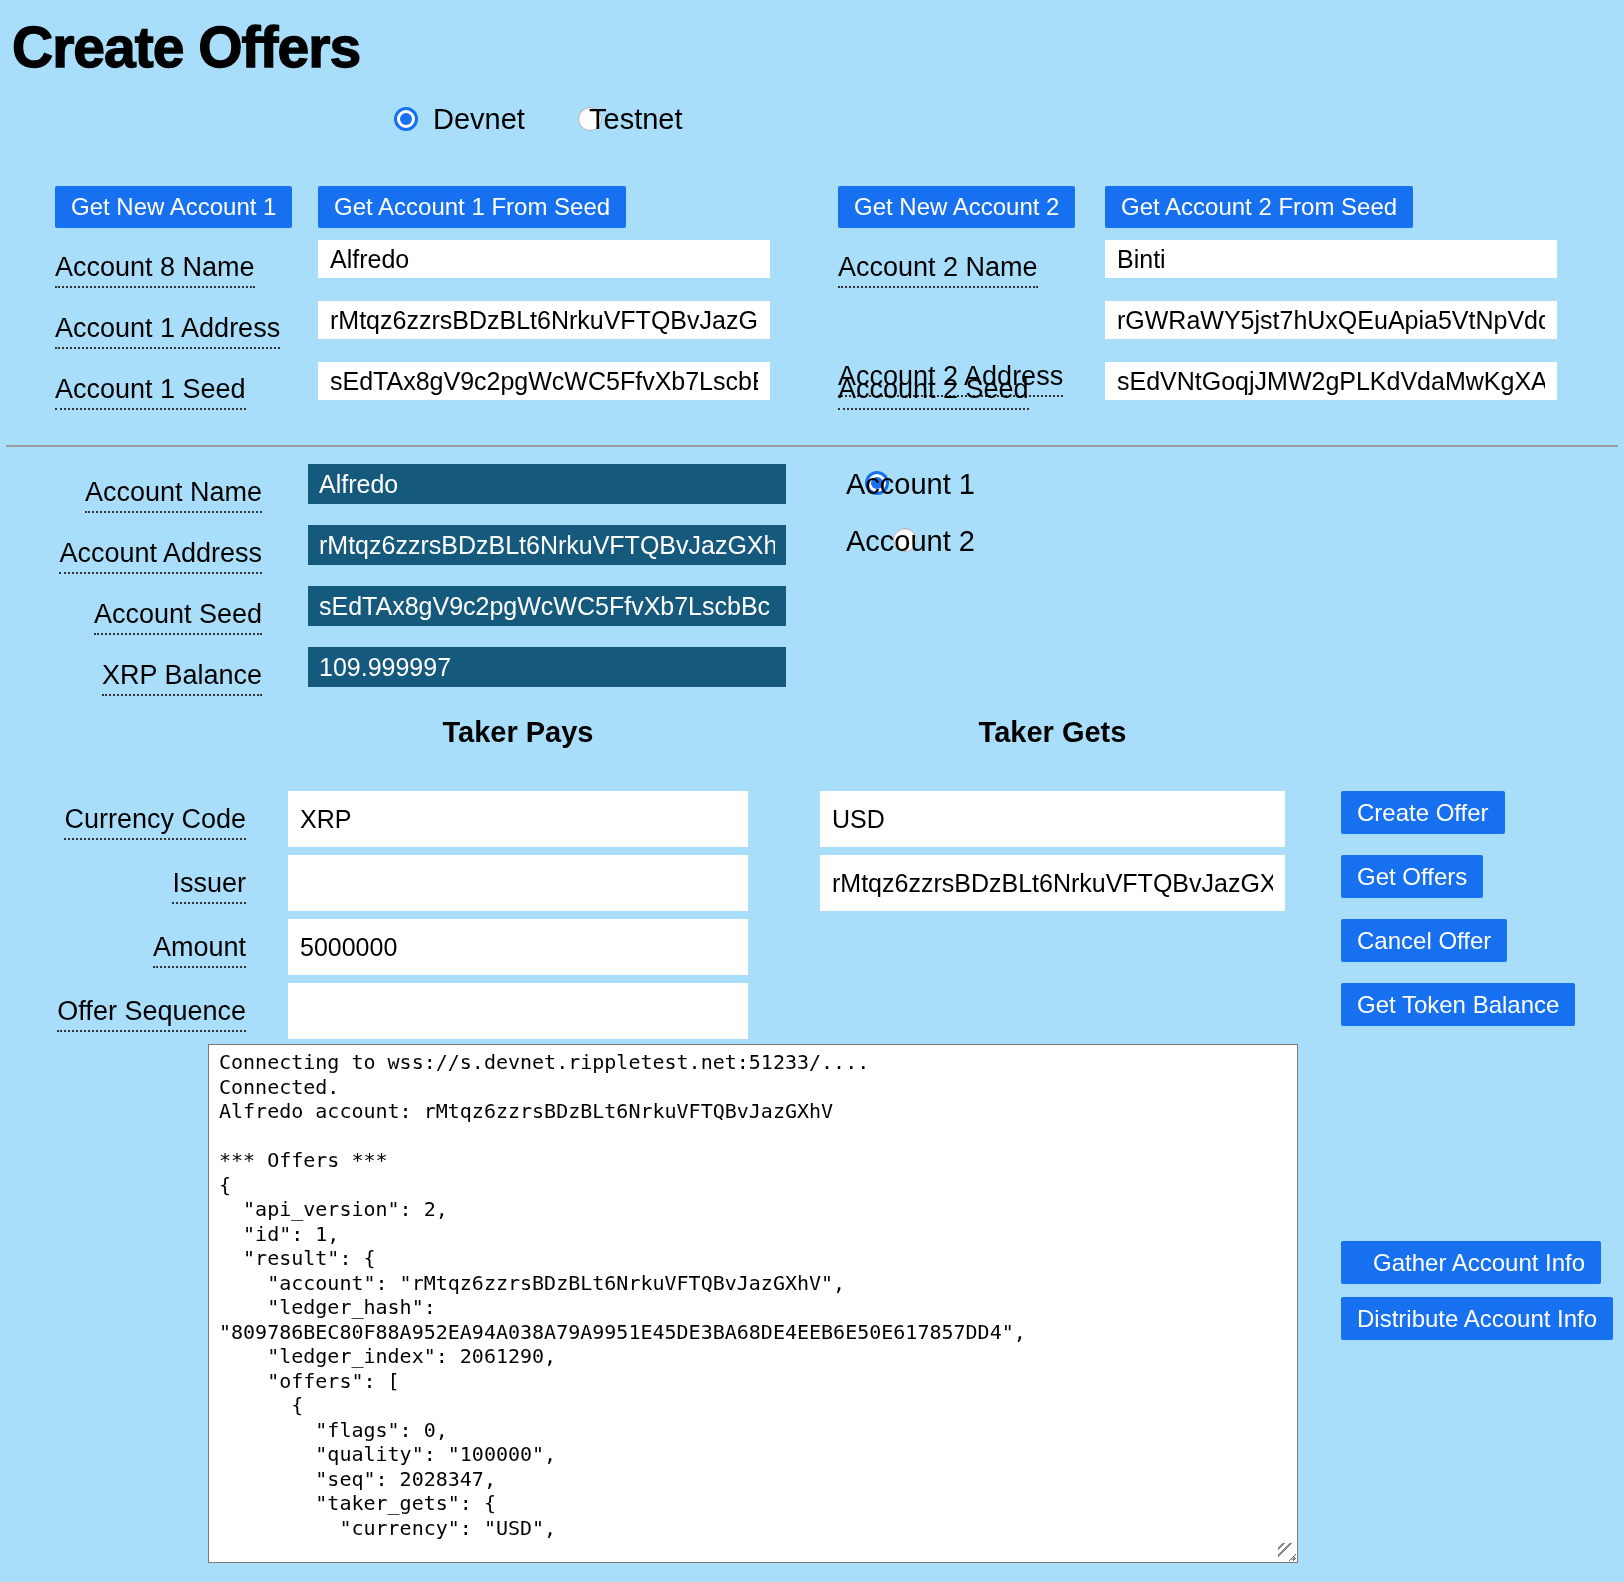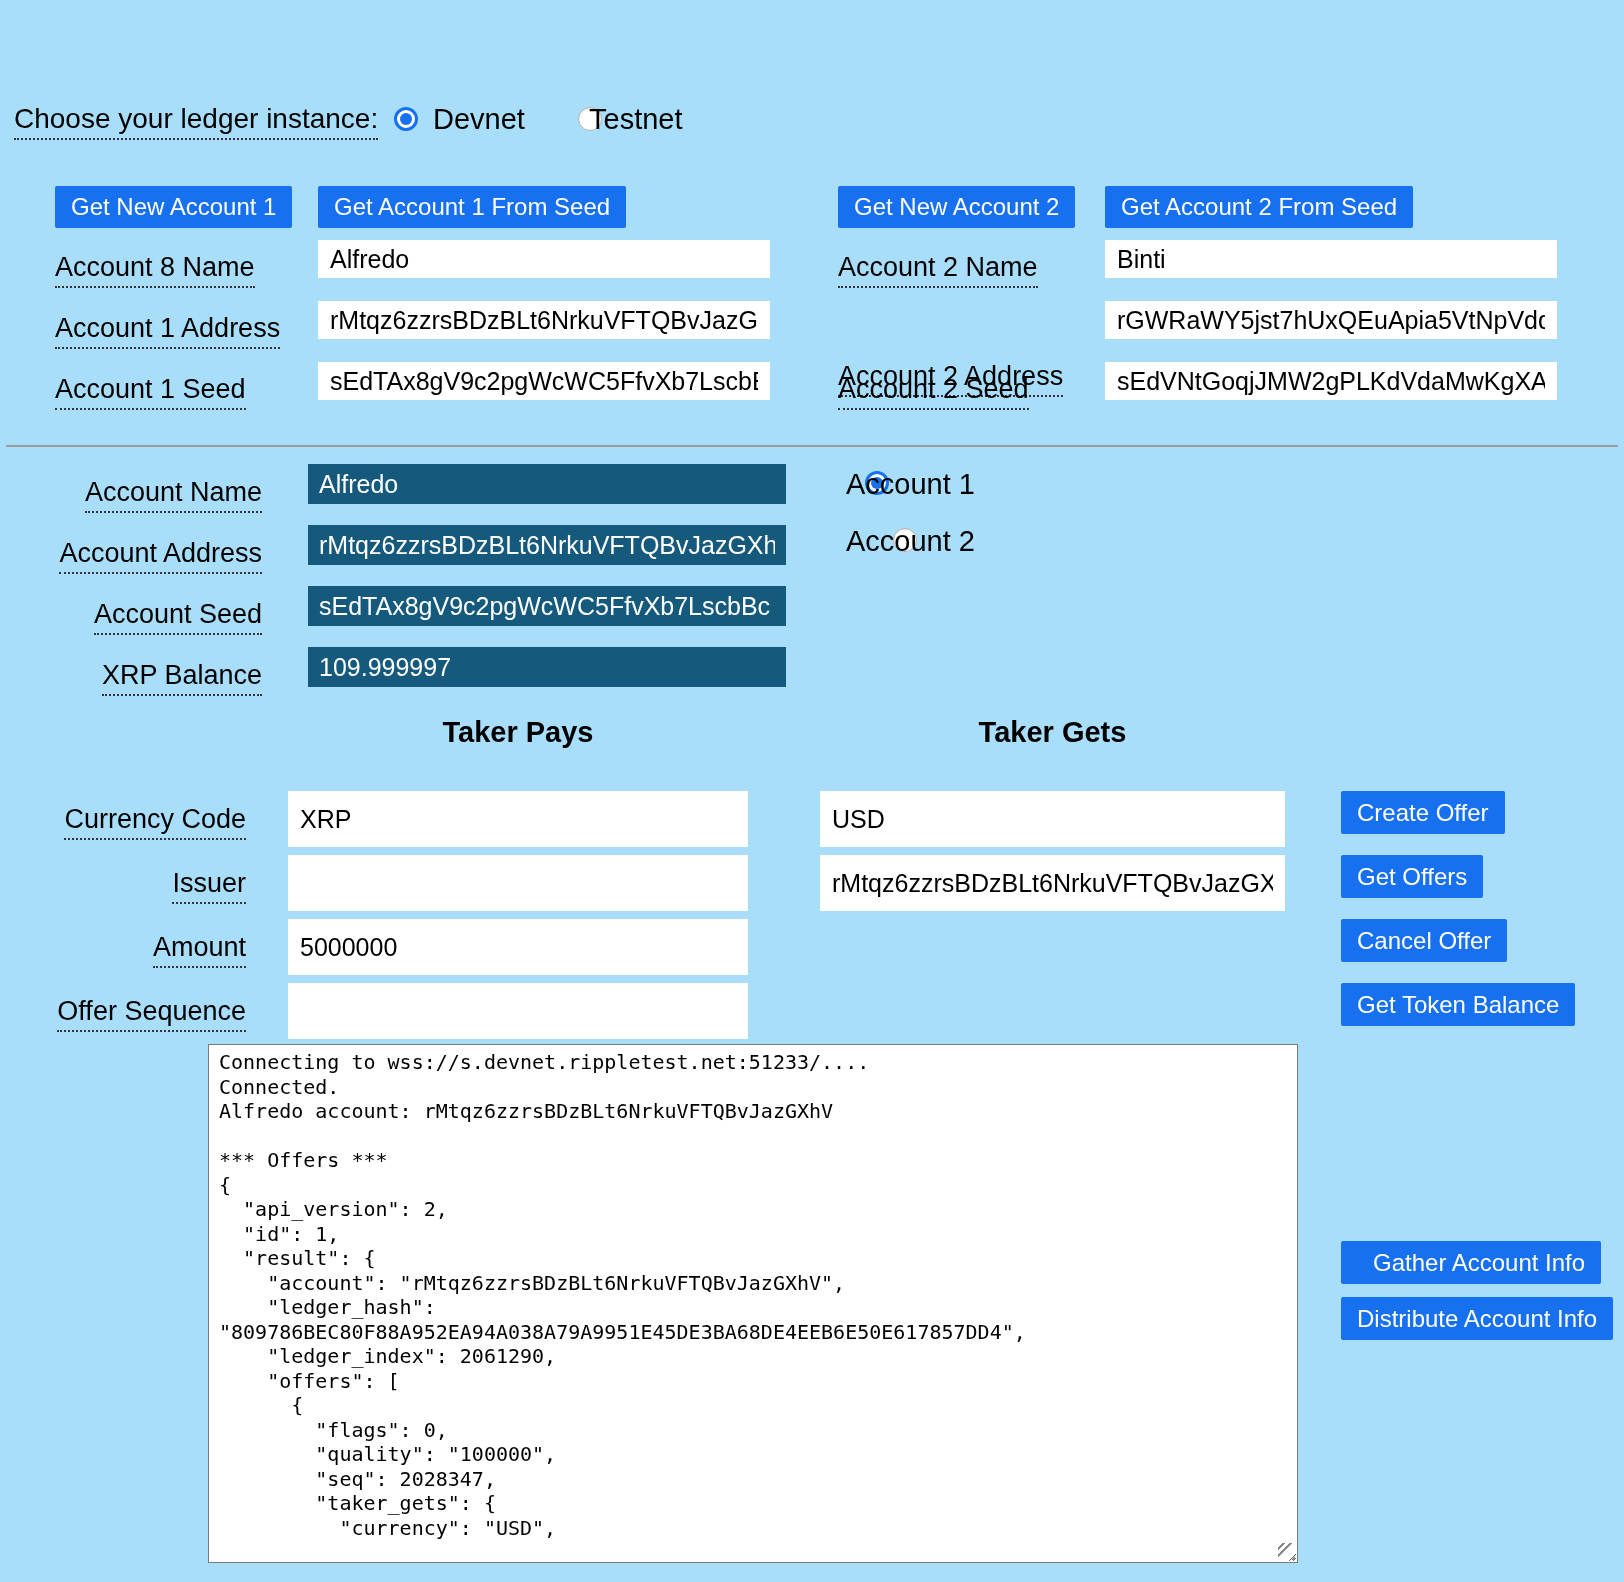--- a/index.html
+++ b/index.html
@@ -115,25 +115,23 @@
     background-repeat: no-repeat;
     background-position: right 2px bottom 2px;
   }
 </style>
 </head>
 <body>
 
 <div id="page">
 
   
-
-  
-  <div class="abs" style="left:14px; top:103px;">
-    <span class="tt" style="font-size:28px;">Choose your ledger instance:</span>
-  </div>
+  <h1 class="abs title" style="left:12px; top:14px;">Create Offers</h1>
+
+  
   <span class="abs radio checked" style="left:394px; top:107px;"></span>
   <span class="abs radio-label" style="left:433px; top:103px;">Devnet</span>
   <span class="abs radio" style="left:550px; top:107px;"></span>
   <span class="abs radio-label" style="left:589px; top:103px;">Testnet</span>
 
   
   <button class="abs btn" style="left:55px; top:186px;">Get New Account 1</button>
   <button class="abs btn" style="left:318px; top:186px;">Get Account 1 From Seed</button>
   <button class="abs btn" style="left:838px; top:186px;">Get New Account 2</button>
   <button class="abs btn" style="left:1105px; top:186px;">Get Account 2 From Seed</button>

